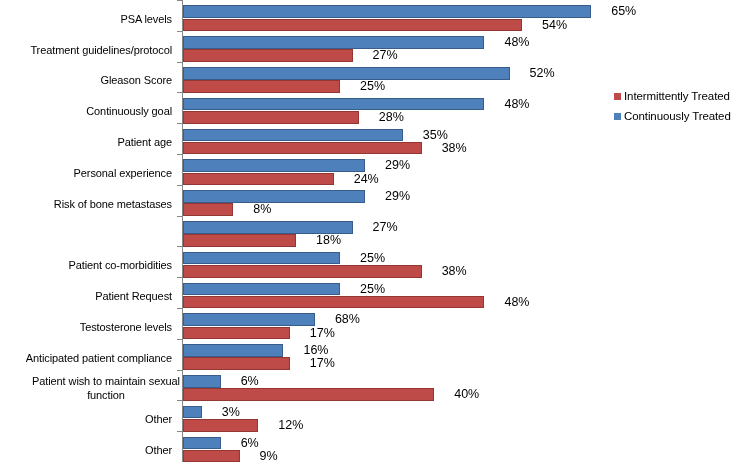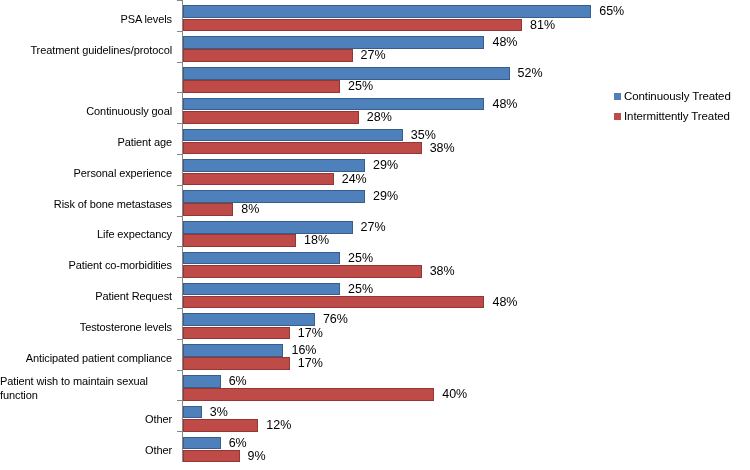--- a/index.html
+++ b/index.html
@@ -66,22 +66,23 @@
     justify-content: flex-end;
     text-align: right;
     font-size: 11px;
     color: #000000;
     line-height: 13px;
     letter-spacing: -0.1px;
     box-sizing: border-box;
   }
   .cat-label.two-line {
     line-height: 13.5px;
-    text-align: left;
+    text-align: center;
     justify-content: center;
+    margin-left: 20px;
   }
   .bars {
     position: absolute;
     left: 183px;
     top: 2px;
     height: 27px;
     width: 430px;
   }
   .bar-wrap {
     position: relative;
@@ -101,21 +102,21 @@
   }
   .bar.s1 {
     background: #BE4B48;
     border: 1px solid #943634;
   }
   .bar-value {
     display: inline-block;
     vertical-align: middle;
     font-size: 12.5px;
     color: #000000;
-    padding-left: 8px;
+    padding-left: 20px;
     line-height: 12.6px;
   }
   
   .legend {
     position: absolute;
     left: 614px;
     top: 86px;
     width: 136px;
   }
   .legend-item {
@@ -144,33 +145,34 @@
 <div id="chart-root">
 
   <div class="plot-area">
     <div class="cat-axis"></div>
     <div class="rows" id="rows">
         <div class="row">
           <div class="tick"></div>
           <div class="cat-label">PSA levels</div>
           <div class="bars">
             <div class="bar-wrap"><div class="bar s0" style="width: 408.2px;"></div><span class="bar-value">65%</span></div>
-            <div class="bar-wrap"><div class="bar s1" style="width: 339.12px;"></div><span class="bar-value">81%</span></div>
+            <div class="bar-wrap"><div class="bar s1" style="width: 339.12px;"></div><span class="bar-value">54%</span></div>
           </div>
         </div>
         <div class="row">
           <div class="tick"></div>
           <div class="cat-label">Treatment guidelines/protocol</div>
           <div class="bars">
             <div class="bar-wrap"><div class="bar s0" style="width: 301.44px;"></div><span class="bar-value">48%</span></div>
             <div class="bar-wrap"><div class="bar s1" style="width: 169.56px;"></div><span class="bar-value">27%</span></div>
           </div>
         </div>
         <div class="row">
           <div class="tick"></div>
+          <div class="cat-label">Gleason Score</div>
           <div class="bars">
             <div class="bar-wrap"><div class="bar s0" style="width: 326.56px;"></div><span class="bar-value">52%</span></div>
             <div class="bar-wrap"><div class="bar s1" style="width: 157px;"></div><span class="bar-value">25%</span></div>
           </div>
         </div>
         <div class="row">
           <div class="tick"></div>
           <div class="cat-label">Continuously goal</div>
           <div class="bars">
             <div class="bar-wrap"><div class="bar s0" style="width: 301.44px;"></div><span class="bar-value">48%</span></div>
@@ -196,21 +198,20 @@
         <div class="row">
           <div class="tick"></div>
           <div class="cat-label">Risk of bone metastases</div>
           <div class="bars">
             <div class="bar-wrap"><div class="bar s0" style="width: 182.12px;"></div><span class="bar-value">29%</span></div>
             <div class="bar-wrap"><div class="bar s1" style="width: 50.24px;"></div><span class="bar-value">8%</span></div>
           </div>
         </div>
         <div class="row">
           <div class="tick"></div>
-          <div class="cat-label">Life expectancy</div>
           <div class="bars">
             <div class="bar-wrap"><div class="bar s0" style="width: 169.56px;"></div><span class="bar-value">27%</span></div>
             <div class="bar-wrap"><div class="bar s1" style="width: 113.04px;"></div><span class="bar-value">18%</span></div>
           </div>
         </div>
         <div class="row">
           <div class="tick"></div>
           <div class="cat-label">Patient co-morbidities</div>
           <div class="bars">
             <div class="bar-wrap"><div class="bar s0" style="width: 157px;"></div><span class="bar-value">25%</span></div>
@@ -222,21 +223,21 @@
           <div class="cat-label">Patient Request</div>
           <div class="bars">
             <div class="bar-wrap"><div class="bar s0" style="width: 157px;"></div><span class="bar-value">25%</span></div>
             <div class="bar-wrap"><div class="bar s1" style="width: 301.44px;"></div><span class="bar-value">48%</span></div>
           </div>
         </div>
         <div class="row">
           <div class="tick"></div>
           <div class="cat-label">Testosterone levels</div>
           <div class="bars">
-            <div class="bar-wrap"><div class="bar s0" style="width: 131.88px;"></div><span class="bar-value">76%</span></div>
+            <div class="bar-wrap"><div class="bar s0" style="width: 131.88px;"></div><span class="bar-value">68%</span></div>
             <div class="bar-wrap"><div class="bar s1" style="width: 106.76px;"></div><span class="bar-value">17%</span></div>
           </div>
         </div>
         <div class="row">
           <div class="tick"></div>
           <div class="cat-label">Anticipated patient compliance</div>
           <div class="bars">
             <div class="bar-wrap"><div class="bar s0" style="width: 100.48px;"></div><span class="bar-value">16%</span></div>
             <div class="bar-wrap"><div class="bar s1" style="width: 106.76px;"></div><span class="bar-value">17%</span></div>
           </div>
@@ -262,23 +263,23 @@
           <div class="cat-label">Other</div>
           <div class="bars">
             <div class="bar-wrap"><div class="bar s0" style="width: 37.68px;"></div><span class="bar-value">6%</span></div>
             <div class="bar-wrap"><div class="bar s1" style="width: 56.52px;"></div><span class="bar-value">9%</span></div>
           </div>
         </div>
       </div>
   </div>
 
   <div class="legend" id="legend">
+      <div class="legend-item">
+        <span class="legend-swatch s1"></span>
+        <span class="legend-label">Intermittently Treated</span>
+      </div>
       <div class="legend-item">
         <span class="legend-swatch s0"></span>
         <span class="legend-label">Continuously Treated</span>
       </div>
-      <div class="legend-item">
-        <span class="legend-swatch s1"></span>
-        <span class="legend-label">Intermittently Treated</span>
-      </div>
     </div>
 
 </div>
 
 </body></html>

